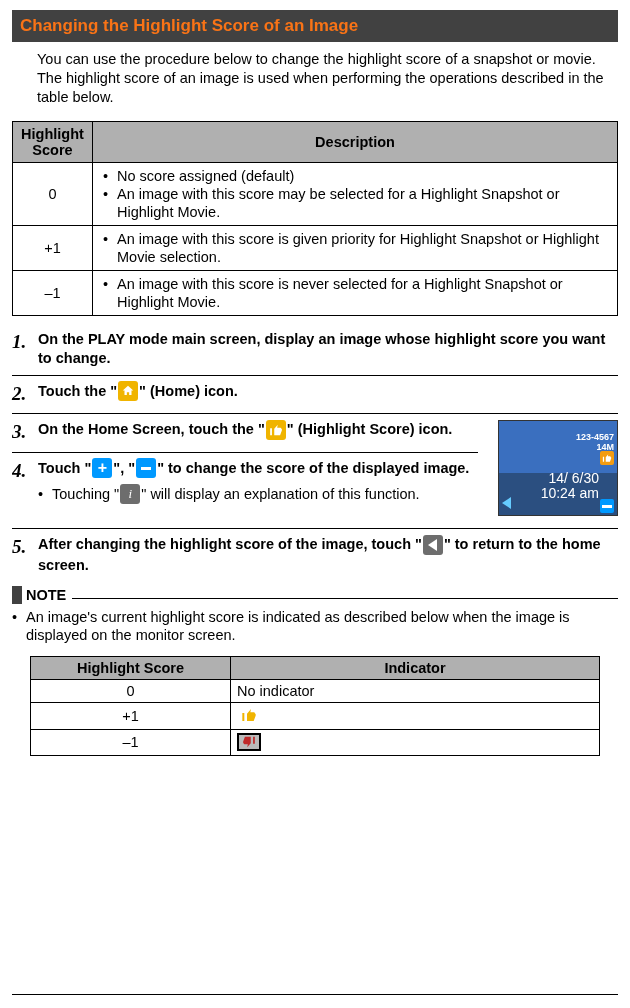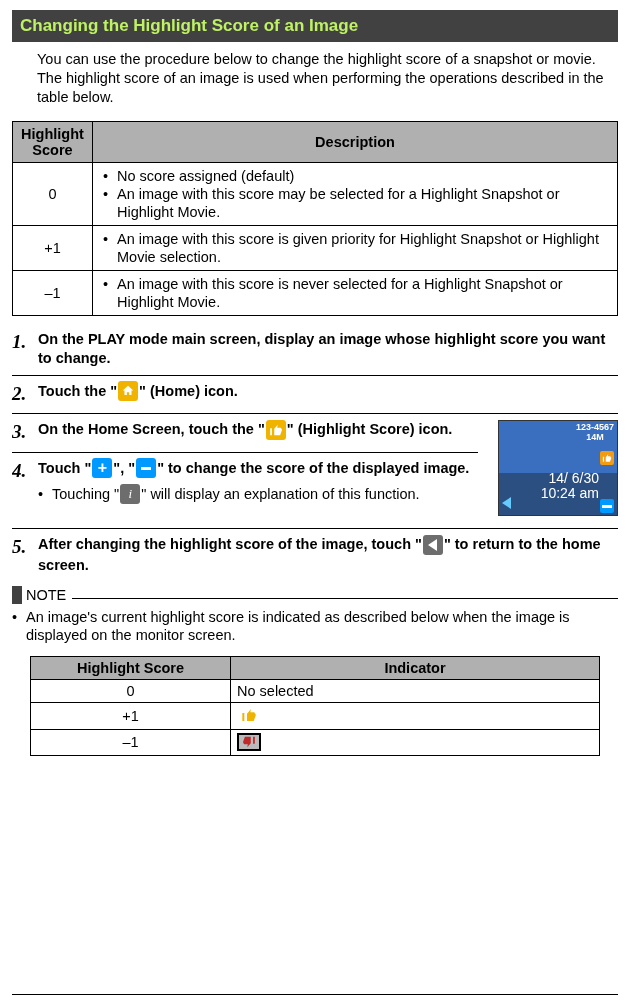--- a/index.html
+++ b/index.html
@@ -1,18 +1,18 @@
 <!DOCTYPE html>
 <html><head>
   <meta charset="utf-8">
   <style>
     * { box-sizing: border-box; margin: 0; padding: 0; }
     html, body { width: 630px; height: 1008px; font-family: Arial, Helvetica, sans-serif; font-size: 14.5px; color: #000; background: #fff; }
     .page { padding: 10px 12px 0 12px; position: relative; height: 100%; }
-    .header-bar { background: #414141; color: #bef264; font-weight: bold; font-size: 17px; padding: 6px 8px; margin-bottom: 8px; }
+    .header-bar { background: #414141; color: #f97316; font-weight: bold; font-size: 17px; padding: 6px 8px; margin-bottom: 8px; }
     .intro { line-height: 1.3; margin-bottom: 14px; margin-left: 25px; }
     table.desc-table { width: 100%; border-collapse: collapse; margin-bottom: 14px; }
     table.desc-table th, table.desc-table td { border: 1px solid #000; padding: 4px 6px; vertical-align: middle; }
     table.desc-table th { background: #b0b0b0; font-weight: bold; text-align: center; }
     table.desc-table td.score { text-align: center; width: 80px; }
     table.desc-table ul { list-style: none; padding-left: 4px; }
     table.desc-table li { position: relative; padding-left: 14px; line-height: 1.25; }
     table.desc-table li::before { content: "•"; position: absolute; left: 0; }
     .step { margin-bottom: 8px; }
     .step-row { display: flex; align-items: flex-start; font-weight: bold; line-height: 1.25; }
@@ -25,37 +25,37 @@
     .yellow { background: #f0b400; }
     .blue { background: #0099ff; }
     .gray { background: #6d6d6d; }
     .triangle-left { width: 0; height: 0; border-top: 6px solid transparent; border-bottom: 6px solid transparent; border-right: 9px solid #fff; display: inline-block; }
     .thumbs svg { width: 14px; height: 14px; display: block; }
     .plus-sign { font-weight: bold; font-size: 16px; line-height: 1; }
     .minus-sign { display: inline-block; width: 10px; height: 3px; background: #fff; }
     .note-section { margin-top: 12px; }
     .note-header { display: flex; align-items: center; margin-bottom: 4px; }
     .note-bar { width: 10px; height: 18px; background: #414141; margin-right: 4px; }
-    .note-text { font-weight: normal; }
+    .note-text { font-weight: bold; }
     .note-line { flex: 1; border-bottom: 1px solid #000; margin-left: 6px; height: 9px; }
     .note-body { position: relative; padding-left: 14px; line-height: 1.25; }
     .note-body::before { content: "•"; position: absolute; left: 0; }
     table.ind-table { border-collapse: collapse; margin: 12px 0 0 18px; width: 570px; }
     table.ind-table th, table.ind-table td { border: 1px solid #000; padding: 3px 6px; text-align: center; }
     table.ind-table th { background: #b0b0b0; font-weight: bold; }
     table.ind-table td.left { text-align: left; }
     .thumb-ind { display: inline-flex; align-items: center; justify-content: center; width: 24px; height: 18px; }
     .thumb-ind.down { border: 2px solid #000; background: #bbb; }
     .footer { position: absolute; bottom: 10px; left: 0; right: 0; }
     .footer .line { border-top: 1px solid #000; margin: 0 12px 3px 12px; }
     .footer .frow { display: flex; justify-content: center; position: relative; font-size: 13px; padding: 0 12px; }
     .footer .right { position: absolute; right: 12px; }
     .float-img { float: right; width: 120px; height: 96px; background: linear-gradient(180deg,#3a6fbf 0%, #3a6fbf 55%, #2b4f80 55%, #2b4f80 100%); margin: 0 0 6px 10px; position: relative; border: 1px solid #333; }
     .float-img .ov { position: absolute; font-size: 9px; color: #fff; font-weight: bold; }
-    .float-img .tr { top: 2px; right: 3px; text-align: center; line-height: 1.1; }
+    .float-img .tr { top: 12px; right: 3px; text-align: right; line-height: 1.1; }
     .float-img .badge { position: absolute; right: 3px; top: 30px; width: 14px; height: 14px; background: #f39c12; border-radius: 2px; display:flex; align-items:center; justify-content:center;}
     .float-img .minus-b { position: absolute; right: 3px; bottom: 2px; width: 14px; height: 14px; background: #0099ff; color:#fff; display:flex; align-items:center; justify-content:center; border-radius:2px; font-weight:bold;}
     .float-img .tri-l { position: absolute; left: 3px; bottom: 6px; width: 0; height: 0; border-top: 6px solid transparent; border-bottom: 6px solid transparent; border-right: 9px solid #6cf; }
     .float-img .date { position: absolute; bottom: 14px; right: 18px; font-size: 14px; color:#fff; text-align: right; line-height:1.1; }
     .steps34-wrap { overflow: hidden; }
     .clearfix::after { content:""; display:block; clear:both; }
   </style>
 </head>
 <body>
 
@@ -195,21 +195,21 @@
   </div>
 
   <table class="ind-table">
     <tbody>
         <tr>
       <th style="width:200px;">Highlight Score</th>
       <th>Indicator</th>
     </tr>
     <tr>
       <td>0</td>
-      <td class="left">No selected</td>
+      <td class="left">No indicator</td>
     </tr>
     <tr>
       <td>+1</td>
       <td class="left">
         <span class="thumb-ind">
               <svg viewBox="0 0 24 24" width="18" height="16">
                 <path d="M2 21h3V9H2v12zm19-11c0-1.1-.9-2-2-2h-5l1-5-6 7v11h10l3-8v-3z" fill="#f0b400"></path>
               </svg>
             </span>
       </td>

